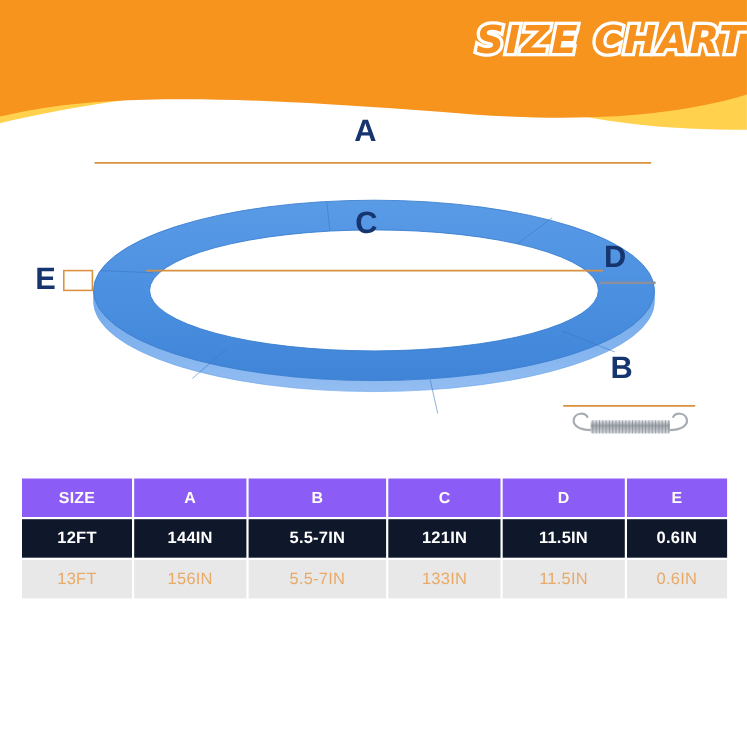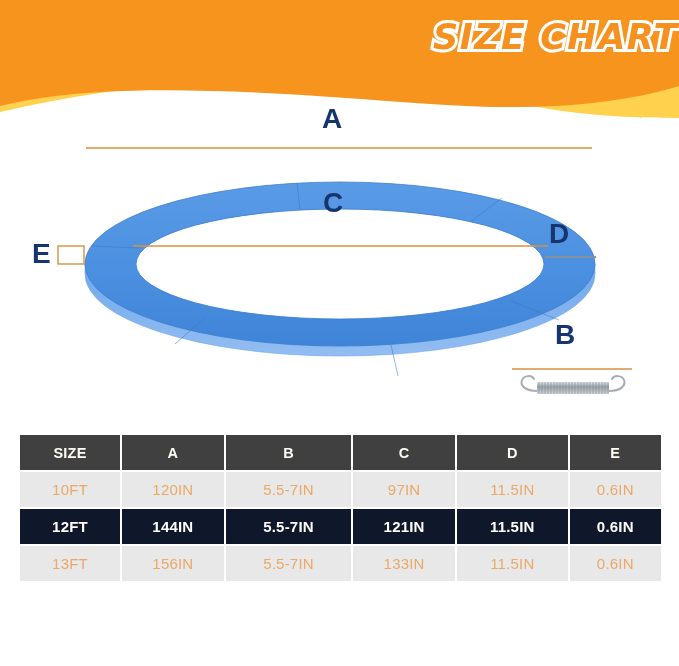--- a/index.html
+++ b/index.html
@@ -57,21 +57,21 @@
   table { border-collapse:separate; border-spacing:2px 2px; width:645px; }
   th, td {
     height:35px;
     text-align:center;
     vertical-align:middle;
     font-size:15px;
     font-family:"Liberation Sans", sans-serif;
     letter-spacing:0.2px;
   }
   th {
-    background:#404040;
+    background:#8b5cf6;
     color:#FFFDF5;
     font-weight:bold;
     font-size:14.5px;
   }
   tr.rowOrange td {
     background:#0f172a;
     color:#FFFFFF;
     font-weight:bold;
   }
   tr.rowGray td {
@@ -192,28 +192,20 @@
       <tr>
         <th class="c0">SIZE</th>
         <th>A</th>
         <th>B</th>
         <th>C</th>
         <th>D</th>
         <th>E</th>
       </tr>
     </thead>
     <tbody>
-      <tr class="rowGray">
-        <td class="c0">10FT</td>
-        <td>120IN</td>
-        <td>5.5-7IN</td>
-        <td>97IN</td>
-        <td>11.5IN</td>
-        <td>0.6IN</td>
-      </tr>
       <tr class="rowOrange">
         <td class="c0">12FT</td>
         <td>144IN</td>
         <td>5.5-7IN</td>
         <td>121IN</td>
         <td>11.5IN</td>
         <td>0.6IN</td>
       </tr>
       <tr class="rowGray">
         <td class="c0">13FT</td>

